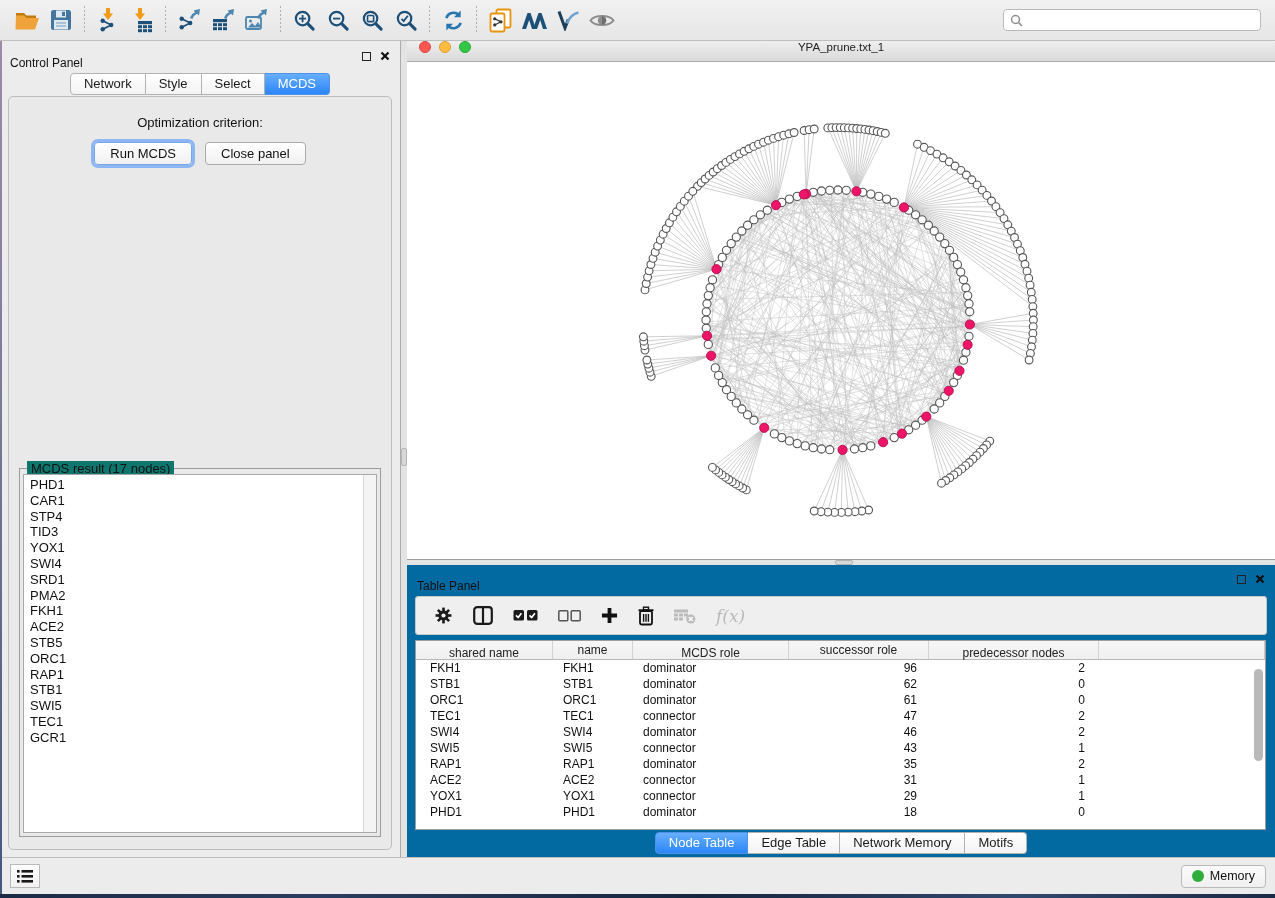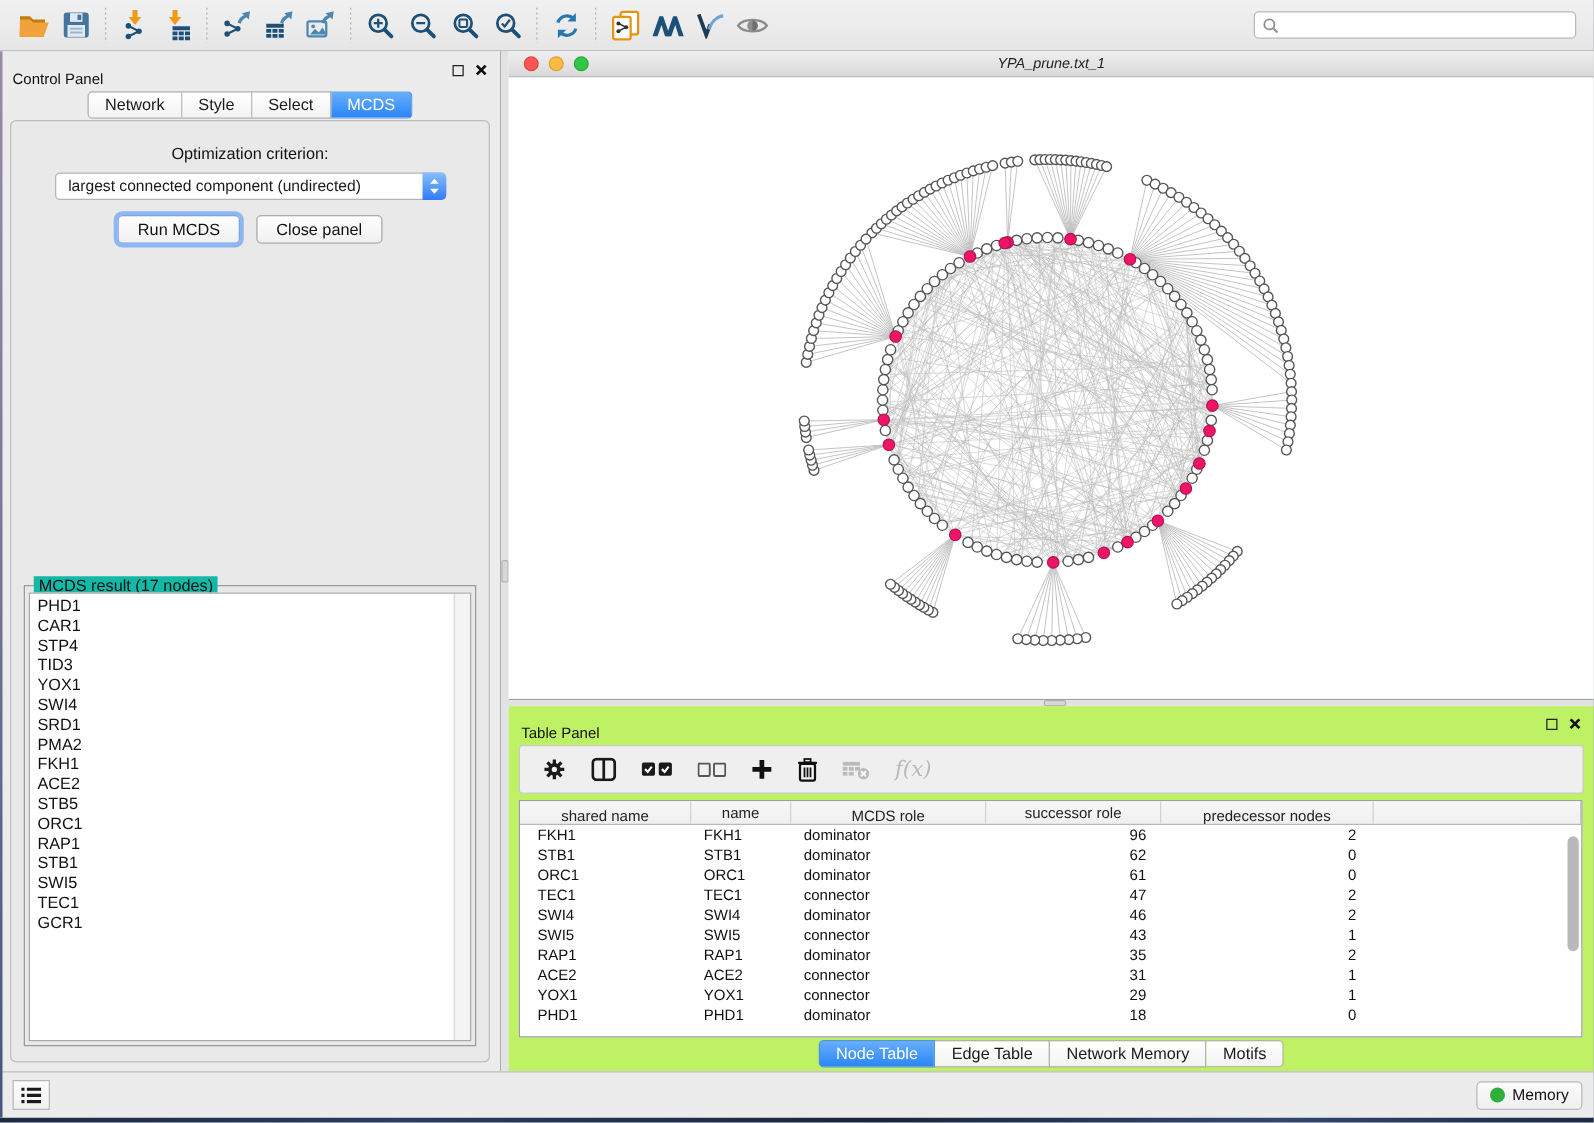--- a/index.html
+++ b/index.html
@@ -57,42 +57,42 @@
   .combo .stepper { width:19px; height:22px; margin:-1px -1px -1px 0; border-radius:0 4px 4px 0;
     background:linear-gradient(#8bbdfc,#2f7cf6); display:flex; flex-direction:column;
     align-items:center; justify-content:center; gap:2px; }
   .btn-row { display:flex; justify-content:center; gap:13px; margin-top:12px; }
   .mbtn { height:23px; padding:0 15px; background:linear-gradient(#ffffff,#f0f0f0);
     border:1px solid #ababab; border-radius:4px; font-size:13px; color:#111;
     font-family:"Liberation Sans",sans-serif; cursor:default; }
   .mbtn.focused { box-shadow:0 0 0 3px rgba(110,165,245,.75); border-color:#7aa6e8; }
   .mcds-fieldset { position:absolute; left:10px; right:10px; top:371px; bottom:12px;
     border:1px solid #9c9c9c; }
-  .mcds-legend { position:absolute; top:-8px; left:7px; background:#14b8a6; padding:0 4px;
+  .mcds-legend { position:absolute; top:-8px; left:7px; background:#0f766e; padding:0 4px;
     font-size:13px; color:#111;text-align:center; }
   .mcds-list { position:absolute; left:3px; right:3px; top:5px; bottom:3px; background:#fff;
     border:1px solid #a8a8a8; overflow:hidden; }
   .mcds-scroll { position:absolute; right:0; top:0; bottom:0; width:13px; background:#f4f4f4;
     border-left:1px solid #d8d8d8; }
   .mcds-item { font-size:13px; line-height:15.8px; padding-left:6px; color:#111; }
 
   
   .net-window { height:519px; background:#fff; position:relative; border-bottom:1px solid #9e9e9e; }
   .net-titlebar { height:21px; background:linear-gradient(#efefef,#d9d9d9);
-    border-bottom:1px solid #ababab; display:flex; align-items:center; position:relative;font-style:italic; }
+    border-bottom:1px solid #ababab; display:flex; align-items:flex-start; position:relative; }
   .lights { display:flex; gap:8px; margin-left:12px; }
   .light { width:12px; height:12px; border-radius:50%; }
   .net-title { position:absolute; left:0; right:0; text-align:center; font-size:11.5px; color:#222; }
   .net-canvas { position:absolute; left:0; top:21px; right:0; bottom:0; background:#fff; }
   .hsplit { height:5px; background:#e3e3e3; position:relative; }
   .hsplit .grip { position:absolute; top:0; left:428px; width:18px; height:5px;
     background:#d7d7d7; border:1px solid #b3b3b3; border-radius:2px; }
 
   
-  .table-panel { flex:1; background:#bef264; position:relative; }
+  .table-panel { flex:1; background:#0369a1; position:relative; }
   .tp-header { height:24px; display:flex; align-items:center; padding:4px 10px 0 10px; }
   .tp-toolbar { position:absolute; left:8px; right:8px; top:31px; height:39px;
     background:#efefef; border:1px solid #c9c9c9; border-radius:3px;
     display:flex; align-items:center; gap:20px; padding-left:18px; }
   .tp-tool { display:flex; align-items:center; justify-content:center; cursor:default; }
   .fx { font-family:"DejaVu Serif", serif; font-style:italic; font-size:17px; color:#b0b0b0; }
   .tbl { position:absolute; left:8px; right:9px; top:75px; bottom:27px; background:#fff;
     border:1px solid #9e9e9e; overflow:hidden; }
   .tbl-head { display:flex; height:19px; background:linear-gradient(#f7f7f7,#efefef);
     border-bottom:1px solid #b9b9b9; }
@@ -298,31 +298,20 @@
       <div class="seg-wrap">
           <div class="seg" id="cp-tabs">
             <div class="tab">Network</div>
             <div class="tab">Style</div>
             <div class="tab">Select</div>
             <div class="tab sel">MCDS</div>
           </div>
         </div>
       <div class="cp-body">
         <div class="opt-label">Optimization criterion:</div>
-        <div class="combo">
-          <span class="val">largest connected component (undirected)</span>
-          <span class="stepper">
-            <svg width="9" height="6" viewBox="0 0 9 6">
-                <path d="M1 5L4.5 1L8 5z" fill="#fff"></path>
-              </svg>
-            <svg width="9" height="6" viewBox="0 0 9 6">
-                <path d="M1 1L4.5 5L8 1z" fill="#fff"></path>
-              </svg>
-          </span>
-        </div>
         <div class="btn-row">
           <button class="mbtn focused">Run MCDS</button>
           <button class="mbtn">Close panel</button>
         </div>
         <div class="mcds-fieldset">
           <span class="mcds-legend">MCDS result (17 nodes)</span>
           <div class="mcds-list">
             <div id="mcds-items" style="padding-top:2px;">
                 <div class="mcds-item">PHD1</div>
                 <div class="mcds-item">CAR1</div>

